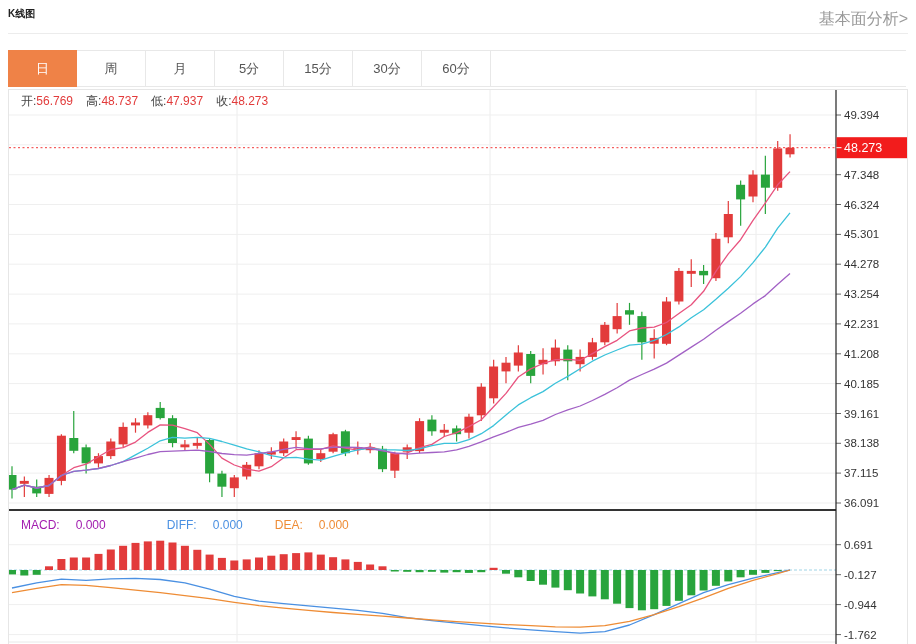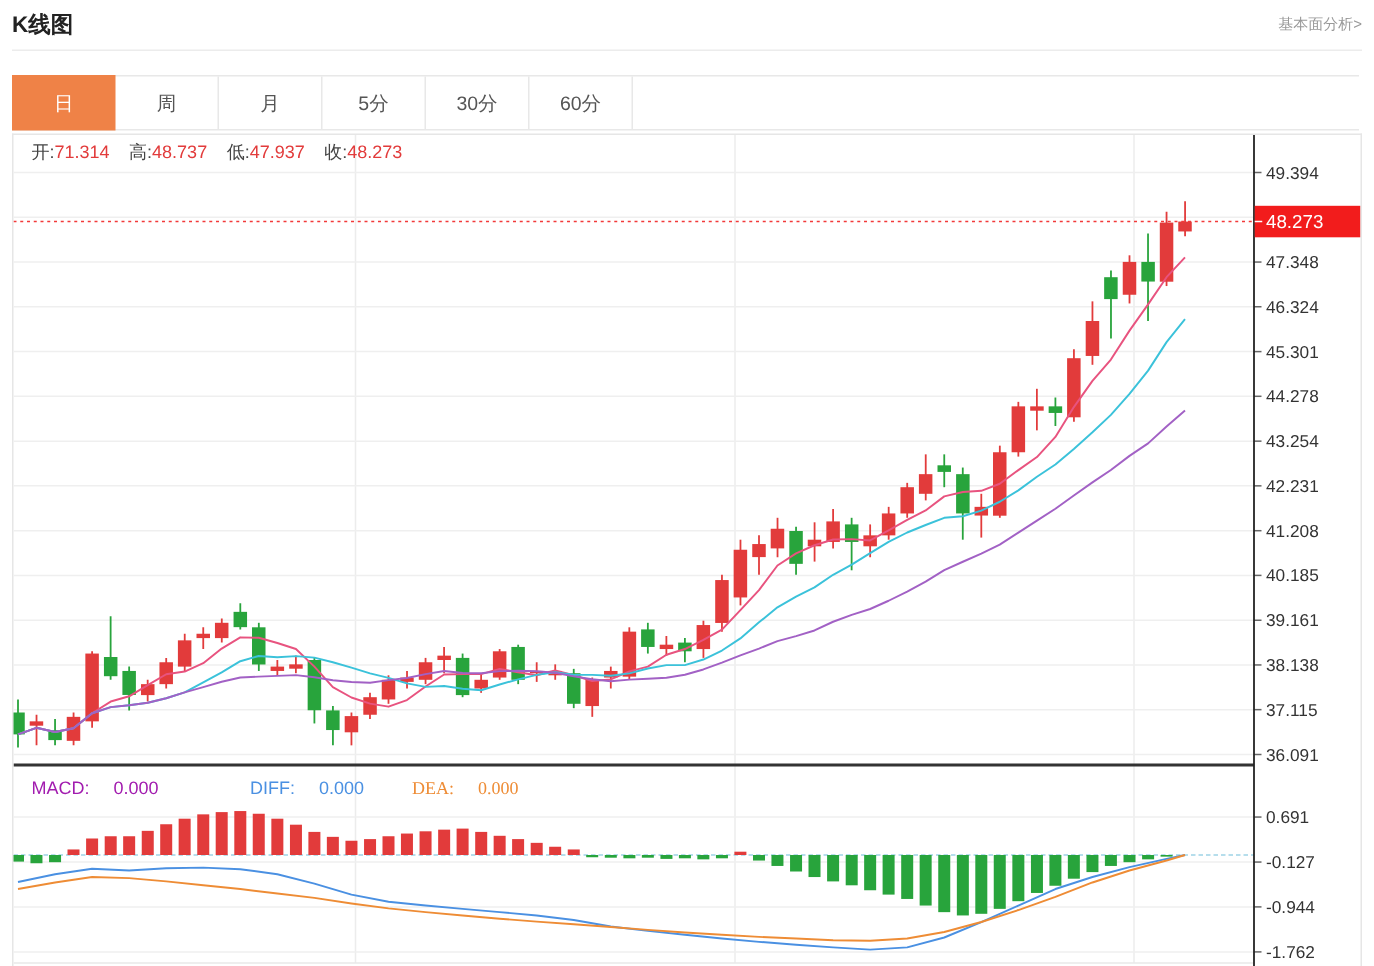--- a/index.html
+++ b/index.html
@@ -1,19 +1,19 @@
 <!DOCTYPE html>
 <html><head>
 <meta charset="utf-8">
 <style>
   html,body{margin:0;padding:0;}
   body{width:916px;height:644px;position:relative;background:#fff;overflow:hidden;
        font-family:"Liberation Sans","DejaVu Sans",sans-serif;}
-  .page-title{position:absolute;left:8px;top:7px;font-size:15px;font-weight:bold;color:#222;}
-  .analysis-link{position:absolute;right:8px;top:9px;font-size:10px;color:#999;cursor:pointer;text-decoration:none;}
+  .page-title{position:absolute;left:8px;top:7px;font-size:10px;font-weight:bold;color:#222;}
+  .analysis-link{position:absolute;right:8px;top:9px;font-size:16px;color:#999;cursor:pointer;text-decoration:none;}
   .title-divider{position:absolute;left:8px;top:33px;width:900px;height:0;border-top:1px solid #ececec;}
   .tabbar{position:absolute;left:8px;top:50px;width:898px;height:35px;
           border-top:1px solid #e8e8e8;border-bottom:1px solid #e8e8e8;display:flex;background:#fff;}
   .tab{width:69px;height:35px;line-height:35px;text-align:center;font-size:13px;color:#555;
        border-right:1px solid #e8e8e8;cursor:pointer;box-sizing:border-box;user-select:none;}
   .tab.selected{background:#ef8247;color:#fff;border-right:none;height:37px;margin-top:-1px;line-height:37px;}
   .chart-wrap{position:absolute;left:8px;top:89px;width:898px;height:555px;
               border:1px solid #e6e6e6;border-bottom:none;box-sizing:content-box;}
   .chart-wrap svg{display:block;}
   .overlay{position:absolute;pointer-events:none;white-space:nowrap;font-size:12px;}
@@ -30,20 +30,21 @@
 
 <div class="page-title">K线图</div>
 <a class="analysis-link">基本面分析&gt;</a>
 <div class="title-divider"></div>
 
 <div class="tabbar">
     <div class="tab selected">日</div>
     <div class="tab">周</div>
     <div class="tab">月</div>
     <div class="tab">5分</div>
+    <div class="tab">15分</div>
     <div class="tab">30分</div>
     <div class="tab">60分</div>
   </div>
 
 <div class="chart-wrap">
   <svg id="chart-svg" width="898" height="555">
       <line x1="228" y1="0" x2="228" y2="552" stroke="#ececec" stroke-width="1"></line>
       <line x1="481" y1="0" x2="481" y2="552" stroke="#ececec" stroke-width="1"></line>
       <line x1="747" y1="0" x2="747" y2="552" stroke="#ececec" stroke-width="1"></line>
       <line x1="0" y1="25.0" x2="827" y2="25.0" stroke="#efefef" stroke-width="1"></line>
@@ -298,20 +299,20 @@
       <line x1="0" y1="57.7" x2="827" y2="57.7" stroke="#f23a3a" stroke-width="1" stroke-dasharray="2 2.5"></line>
       <line x1="0" y1="420" x2="827" y2="420" stroke="#333" stroke-width="2"></line>
       <line x1="0" y1="552" x2="827" y2="552" stroke="#e8e8e8" stroke-width="1"></line>
       <line x1="827" y1="0" x2="827" y2="555" stroke="#222" stroke-width="1.2"></line>
       <rect x="827.5" y="47.2" width="70.5" height="21" fill="#f21c1c"></rect>
       <line x1="827.5" y1="57.7" x2="832.5" y2="57.7" stroke="#fff" stroke-width="1"></line>
       <text x="835" y="62.2" font-size="12.5" fill="#fff">48.273</text>
     </svg>
 
   <div class="overlay ohlc-row">
-    <span class="lbl">开:</span><span class="val">71.314</span><span class="lbl">高:</span><span class="val">48.737</span><span class="lbl">低:</span><span class="val">47.937</span><span class="lbl">收:</span><span class="val">48.273</span>
+    <span class="lbl">开:</span><span class="val">56.769</span><span class="lbl">高:</span><span class="val">48.737</span><span class="lbl">低:</span><span class="val">47.937</span><span class="lbl">收:</span><span class="val">48.273</span>
   </div>
 
 
   <div class="overlay macd-row">
-    <span style="color: #a21caf;"><span>MACD:</span><span>0.000</span></span><span style="color: rgb(74, 144, 226); margin-left: 29px;"><span>DIFF:</span><span>0.000</span></span><span style="color: rgb(238, 140, 53); font-family: Liberation Serif, serif;"><span>DEA:</span><span>0.000</span></span>
+    <span style="color: #a21caf;"><span>MACD:</span><span>0.000</span></span><span style="color: rgb(74, 144, 226); margin-left: 29px;"><span>DIFF:</span><span>0.000</span></span><span style="color: rgb(238, 140, 53);"><span>DEA:</span><span>0.000</span></span>
   </div>
 </div>
 
 </body></html>

